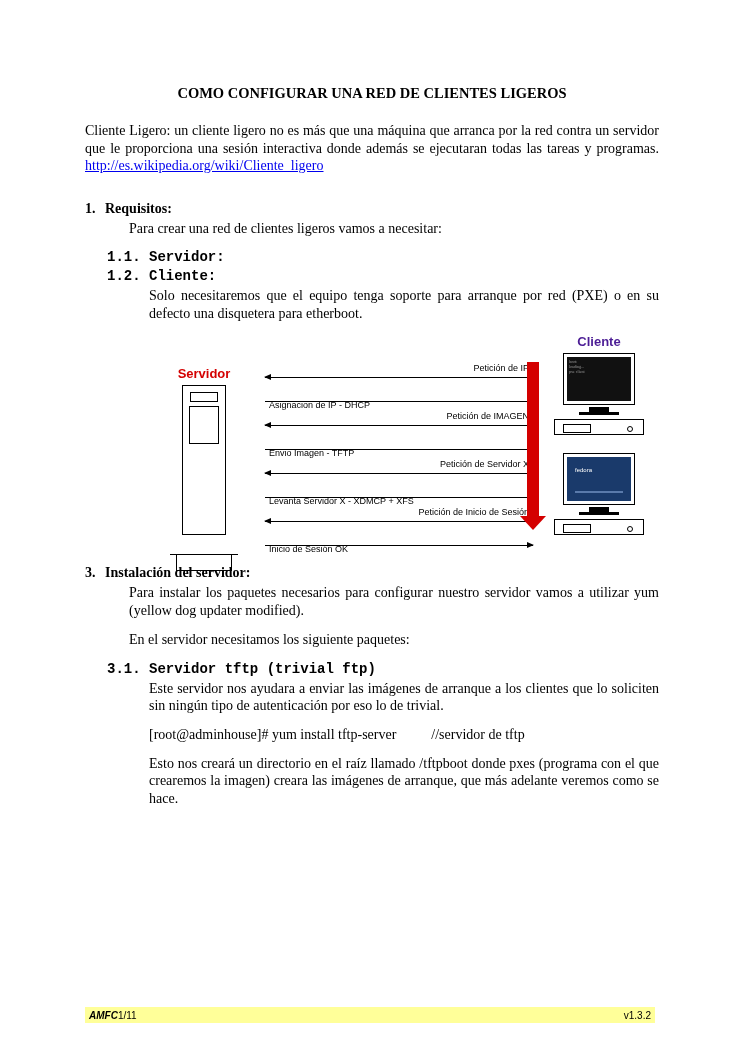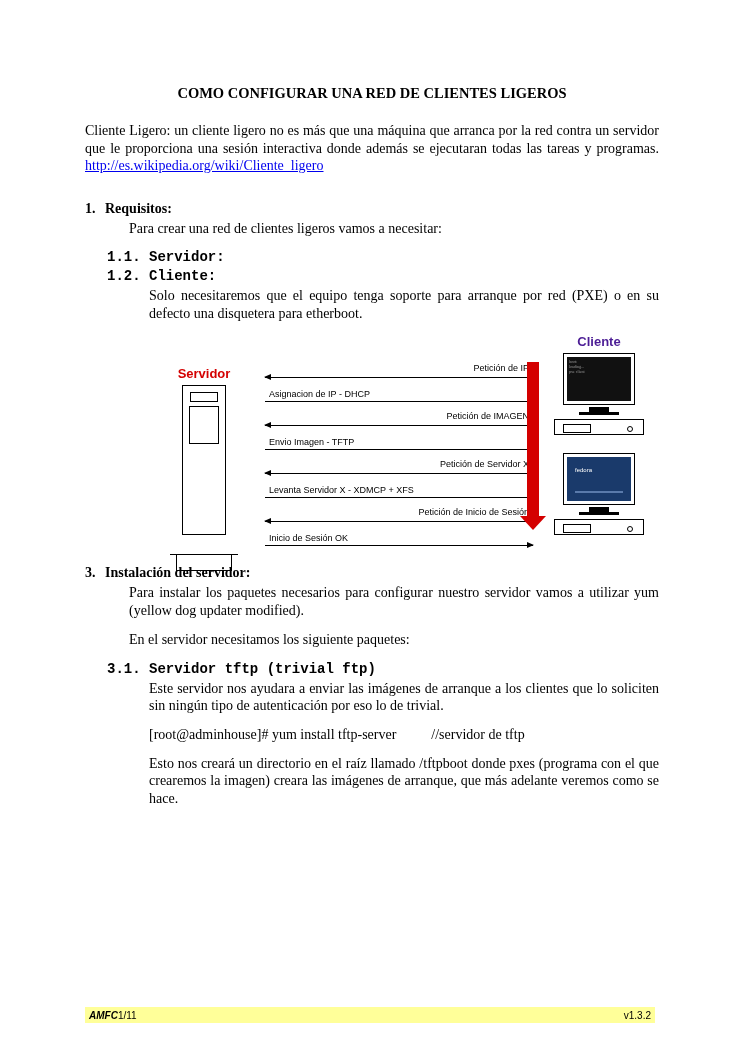--- a/index.html
+++ b/index.html
@@ -136,21 +136,21 @@
     border-right:7px solid #000;
   }
   .arrow-right .flow-line::after {
     right:-1px;
     border-left:7px solid #000;
   }
   .flow-label-right {
     position:absolute; right:4px; top:2px;
   }
   .flow-label-left {
-    position:absolute; left:4px; top:4px;
+    position:absolute; left:4px; top:15px;
   }
   .client-col {
     width: 120px;
     text-align:center;
     position: relative;
   }
   .label-cli {
     color: #4c1d95;
     font-family: Arial, sans-serif;
     font-weight: bold;

